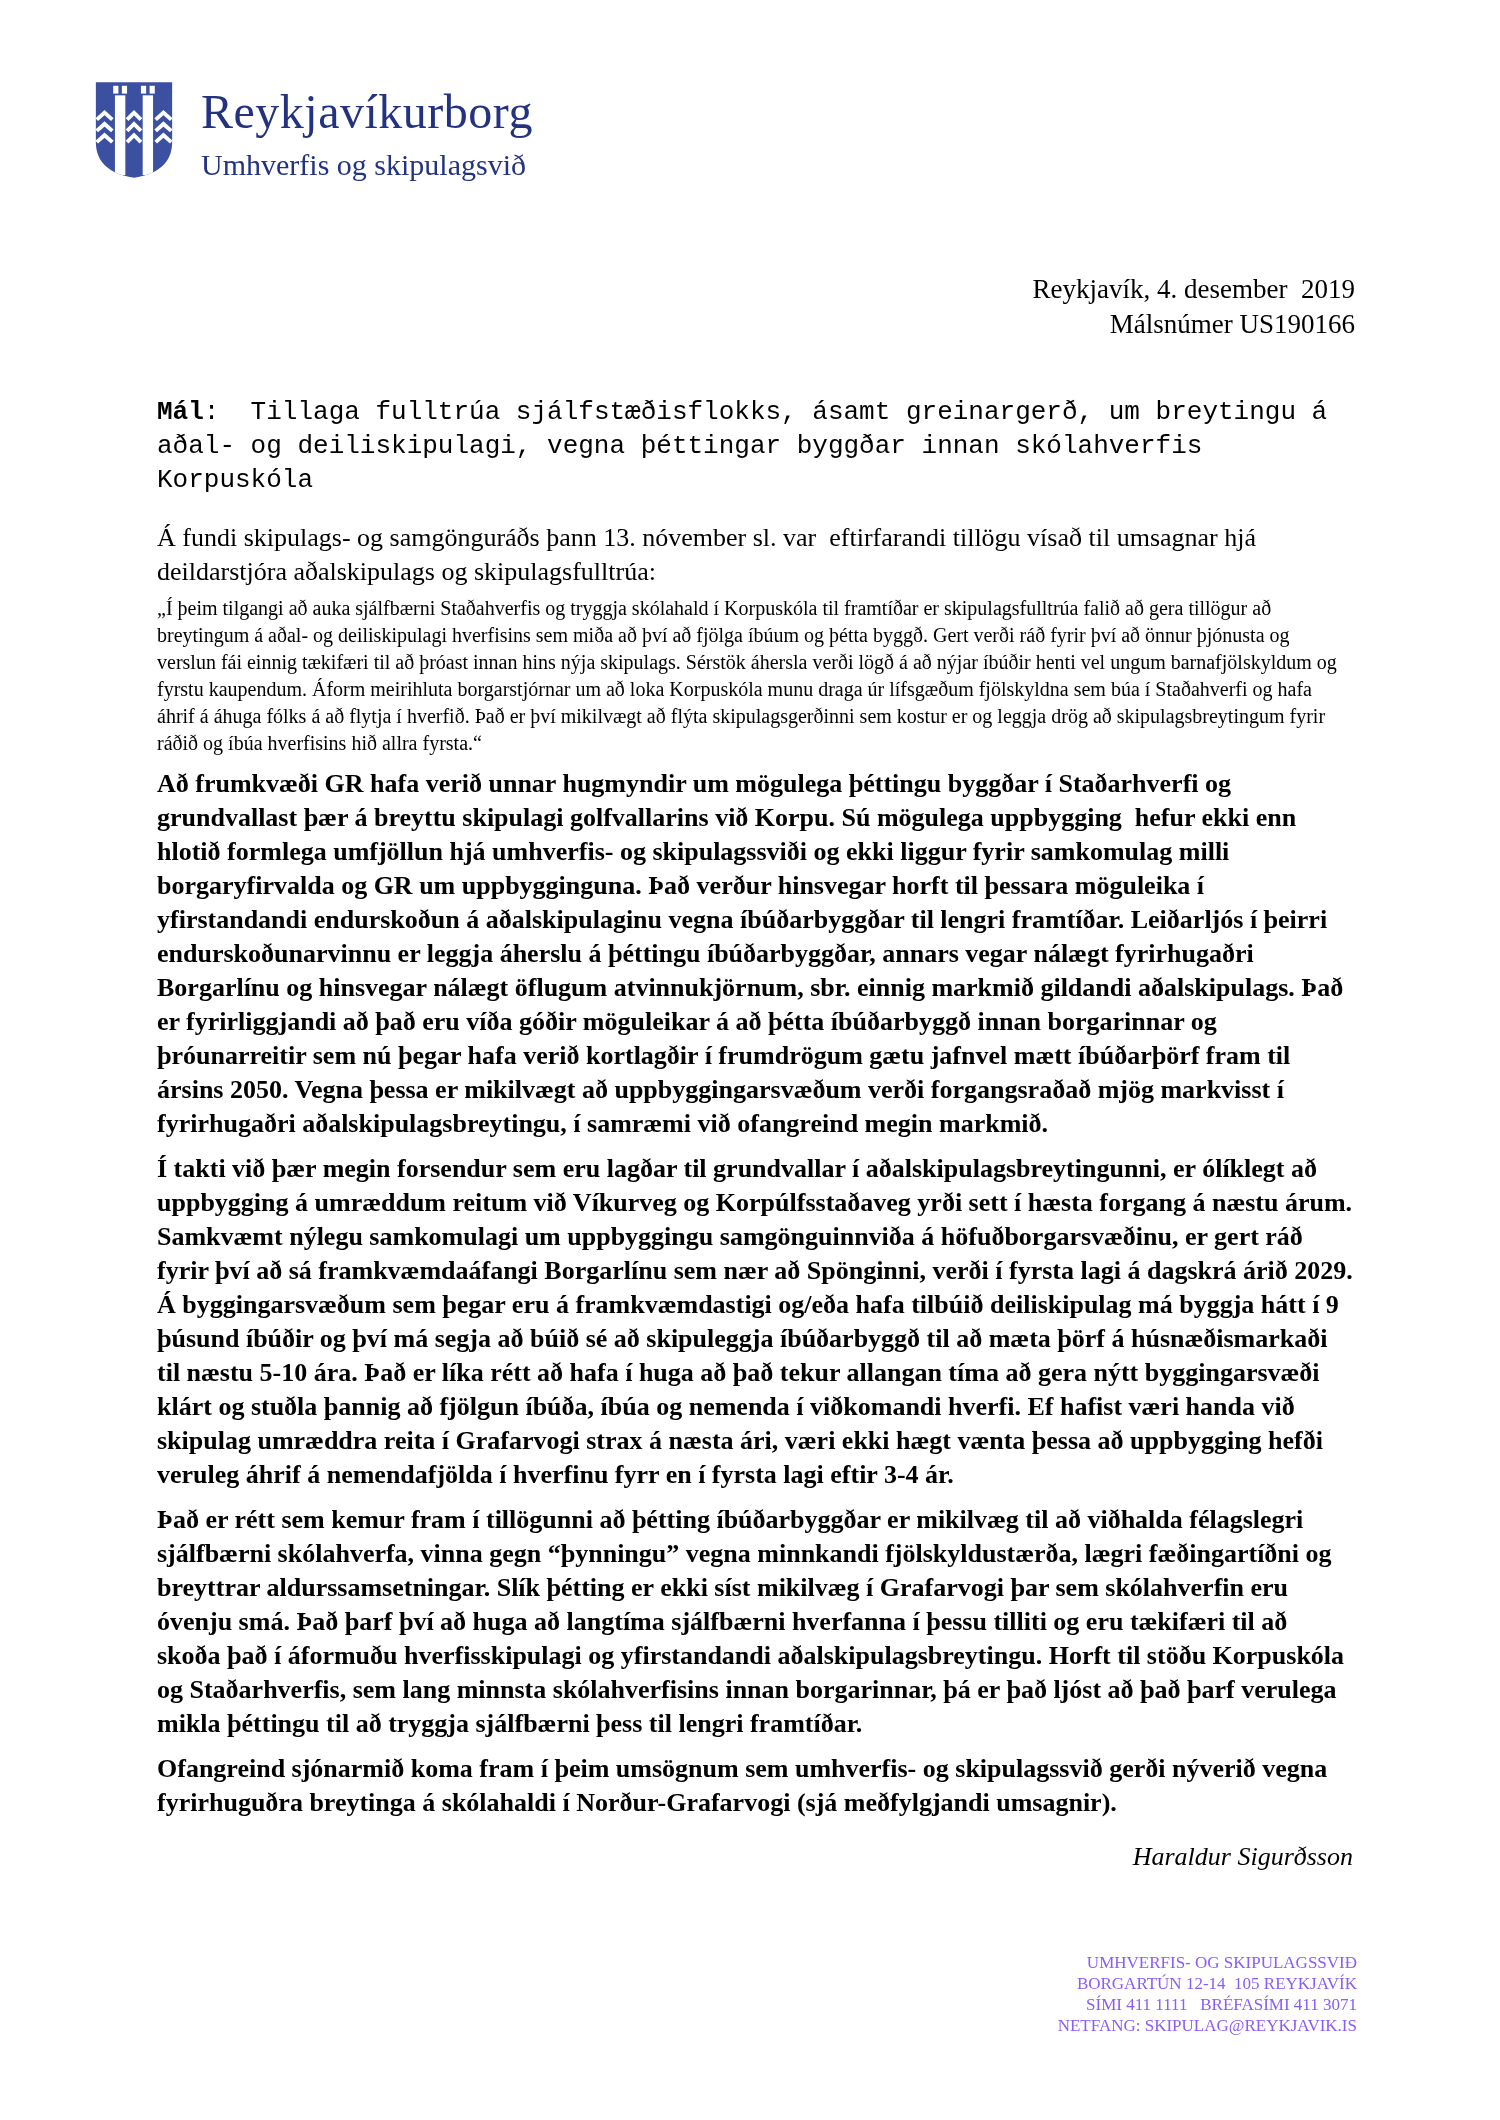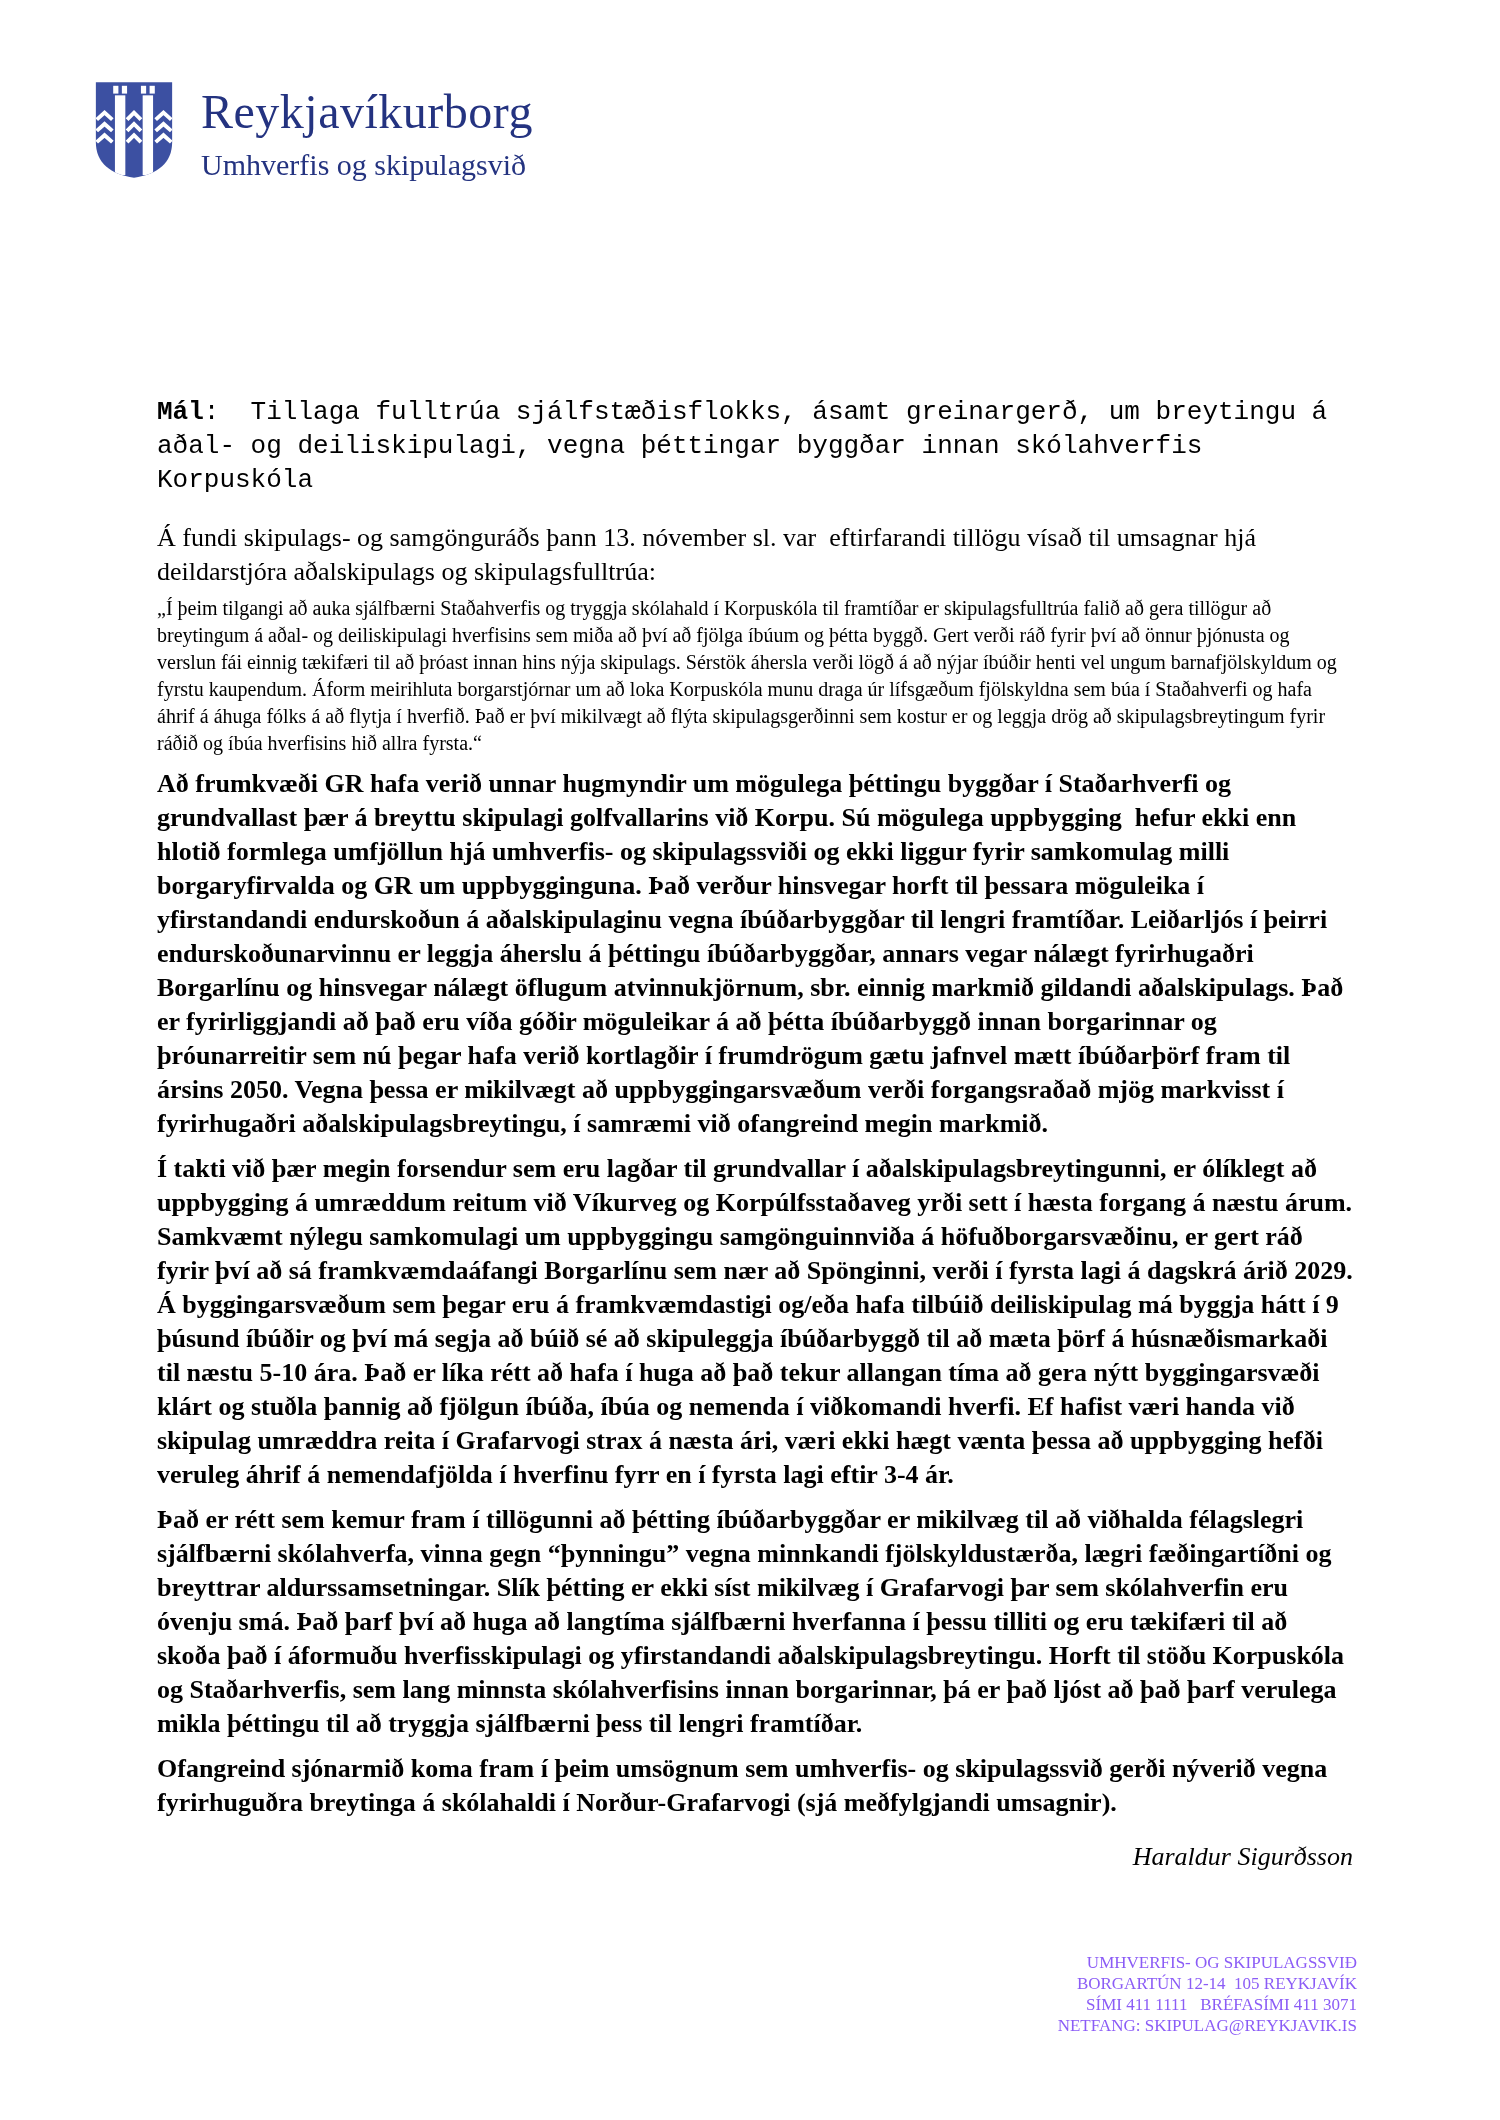--- a/index.html
+++ b/index.html
@@ -104,20 +104,24 @@
           </g>
         </g>
       </svg>
     </div>
     <div class="org">
       <div class="org-name">Reykjavíkurborg</div>
       <div class="org-division">Umhverfis og skipulagsvið</div>
     </div>
   </header>
 
+  <div class="date-block">
+    <div>Reykjavík, 4. desember&nbsp; 2019</div>
+    <div>Málsnúmer US190166</div>
+  </div>
 
   <main class="content">
     <p class="subject"><strong class="subject-label">Mál</strong><span>:&nbsp; Tillaga fulltrúa sjálfstæðisflokks, ásamt greinargerð, um breytingu á aðal- og deiliskipulagi, vegna þéttingar byggðar innan skólahverfis Korpuskóla</span></p>
 
     <p class="intro">Á fundi skipulags- og samgönguráðs þann 13. nóvember sl. var&nbsp; eftirfarandi tillögu vísað til umsagnar hjá deildarstjóra aðalskipulags og skipulagsfulltrúa:</p>
 
     <p class="quote">„Í þeim tilgangi að auka sjálfbærni Staðahverfis og tryggja skólahald í Korpuskóla til framtíðar er skipulagsfulltrúa falið að gera tillögur að breytingum á aðal- og deiliskipulagi hverfisins sem miða að því að fjölga íbúum og þétta byggð. Gert verði ráð fyrir því að önnur þjónusta og verslun fái einnig tækifæri til að þróast innan hins nýja skipulags. Sérstök áhersla verði lögð á að nýjar íbúðir henti vel ungum barnafjölskyldum og fyrstu kaupendum. Áform meirihluta borgarstjórnar um að loka Korpuskóla munu draga úr lífsgæðum fjölskyldna sem búa í Staðahverfi og hafa áhrif á áhuga fólks á að flytja í hverfið. Það er því mikilvægt að flýta skipulagsgerðinni sem kostur er og leggja drög að skipulagsbreytingum fyrir ráðið og íbúa hverfisins hið allra fyrsta.“</p>
 
     <p class="para">Að frumkvæði GR hafa verið unnar hugmyndir um mögulega þéttingu byggðar í Staðarhverfi og grundvallast þær á breyttu skipulagi golfvallarins við Korpu. Sú mögulega uppbygging&nbsp; hefur ekki enn hlotið formlega umfjöllun hjá umhverfis- og skipulagssviði og ekki liggur fyrir samkomulag milli borgaryfirvalda og GR um uppbygginguna. Það verður hinsvegar horft til þessara möguleika í yfirstandandi endurskoðun á aðalskipulaginu vegna íbúðarbyggðar til lengri framtíðar. Leiðarljós í þeirri endurskoðunarvinnu er leggja áherslu á þéttingu íbúðarbyggðar, annars vegar nálægt fyrirhugaðri Borgarlínu og hinsvegar nálægt öflugum atvinnukjörnum, sbr. einnig markmið gildandi aðalskipulags. Það er fyrirliggjandi að það eru víða góðir möguleikar á að þétta íbúðarbyggð innan borgarinnar og þróunarreitir sem nú þegar hafa verið kortlagðir í frumdrögum gætu jafnvel mætt íbúðarþörf fram til ársins 2050. Vegna þessa er mikilvægt að uppbyggingarsvæðum verði forgangsraðað mjög markvisst í fyrirhugaðri aðalskipulagsbreytingu, í samræmi við ofangreind megin markmið.</p>
     <p class="para">Í takti við þær megin forsendur sem eru lagðar til grundvallar í aðalskipulagsbreytingunni, er ólíklegt að uppbygging á umræddum reitum við Víkurveg og Korpúlfsstaðaveg yrði sett í hæsta forgang á næstu árum. Samkvæmt nýlegu samkomulagi um uppbyggingu samgönguinnviða á höfuðborgarsvæðinu, er gert ráð fyrir því að sá framkvæmdaáfangi Borgarlínu sem nær að Spönginni, verði í fyrsta lagi á dagskrá árið 2029. Á byggingarsvæðum sem þegar eru á framkvæmdastigi og/eða hafa tilbúið deiliskipulag má byggja hátt í 9 þúsund íbúðir og því má segja að búið sé að skipuleggja íbúðarbyggð til að mæta þörf á húsnæðismarkaði til næstu 5-10 ára. Það er líka rétt að hafa í huga að það tekur allangan tíma að gera nýtt byggingarsvæði klárt og stuðla þannig að fjölgun íbúða, íbúa og nemenda í viðkomandi hverfi. Ef hafist væri handa við skipulag umræddra reita í Grafarvogi strax á næsta ári, væri ekki hægt vænta þessa að uppbygging hefði veruleg áhrif á nemendafjölda í hverfinu fyrr en í fyrsta lagi eftir 3-4 ár.</p>

